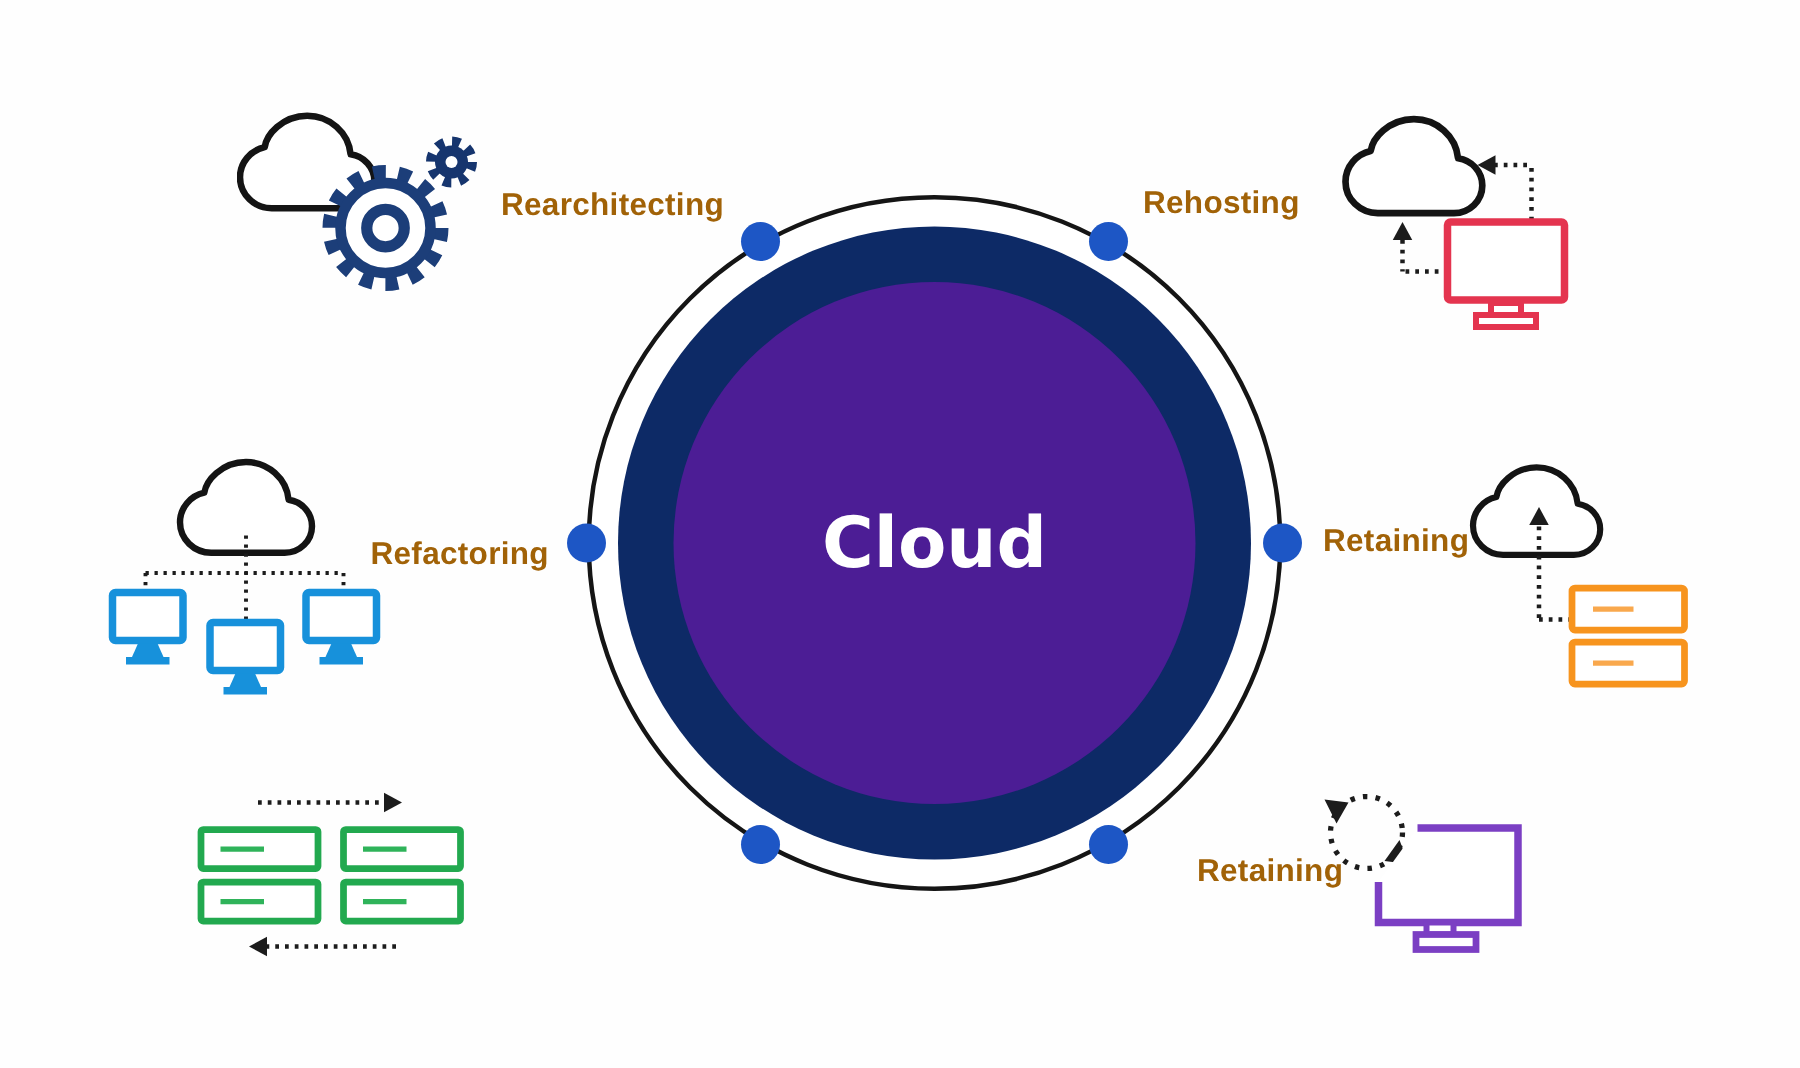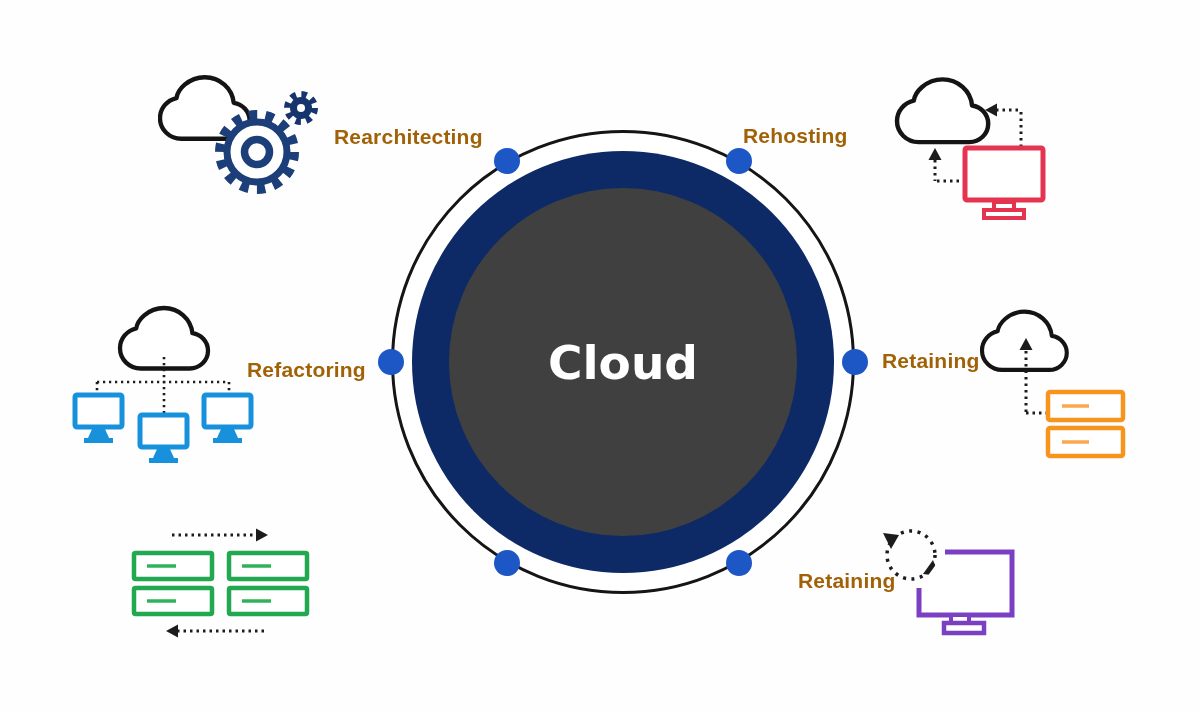--- a/index.html
+++ b/index.html
@@ -5,39 +5,39 @@
   html,body{margin:0;padding:0;}
   body{background:#ffffff;font-family:"Liberation Sans",sans-serif;}
   #canvas{position:relative;width:1200px;height:712px;background:#fefefe;overflow:hidden;}
 
   
   .outer-ring{position:absolute;left:391px;top:130px;width:464px;height:464px;
     border:3px solid #151515;border-radius:50%;box-sizing:border-box;background:#ffffff;}
   .navy-disc{position:absolute;left:412px;top:151px;width:422px;height:422px;
     border-radius:50%;background:#0d2a66;}
   .sky-disc{position:absolute;left:449px;top:188px;width:348px;height:348px;
-    border-radius:50%;background:#404040;display:flex;flex-direction:column;
+    border-radius:50%;background:#4c1d95;display:flex;flex-direction:column;
     align-items:center;justify-content:center;}
   .center-title{color:#ffffff;font-family:"DejaVu Sans",sans-serif;font-weight:700;
     font-size:47px;line-height:61px;text-align:center;}
 
   
   .node-dot{position:absolute;width:26px;height:26px;border-radius:50%;background:#1d56c5;}
   .dot-right{left:842px;top:349px;}
   .dot-topright{left:726px;top:148px;}
   .dot-topleft{left:494px;top:148px;}
   .dot-left{left:378px;top:349px;}
   .dot-bottomleft{left:494px;top:550px;}
   .dot-bottomright{left:726px;top:550px;}
 
   
   .node-label{position:absolute;color:#a16207;font-size:21px;font-weight:700;
     letter-spacing:0.2px;white-space:nowrap;}
   .lbl-rearchitecting{left:334px;top:125px;}
-  .lbl-rehosting{left:743px;top:124px;}
+  .lbl-rehosting{left:762px;top:124px;}
   .lbl-refactoring{left:247px;top:358px;}
   .lbl-retiring{left:882px;top:349px;}
   .lbl-replatforming{left:336px;top:570px;}
   .lbl-retaining{left:762px;top:569px;margin-left:36px;}
 
   .icon-svg{position:absolute;}
   .svg-rearchitecting{left:158px;top:60px;}
   .svg-rehosting{left:893px;top:63px;}
   .svg-refactoring{left:68px;top:293px;}
   .svg-retiring{left:978px;top:296px;}

